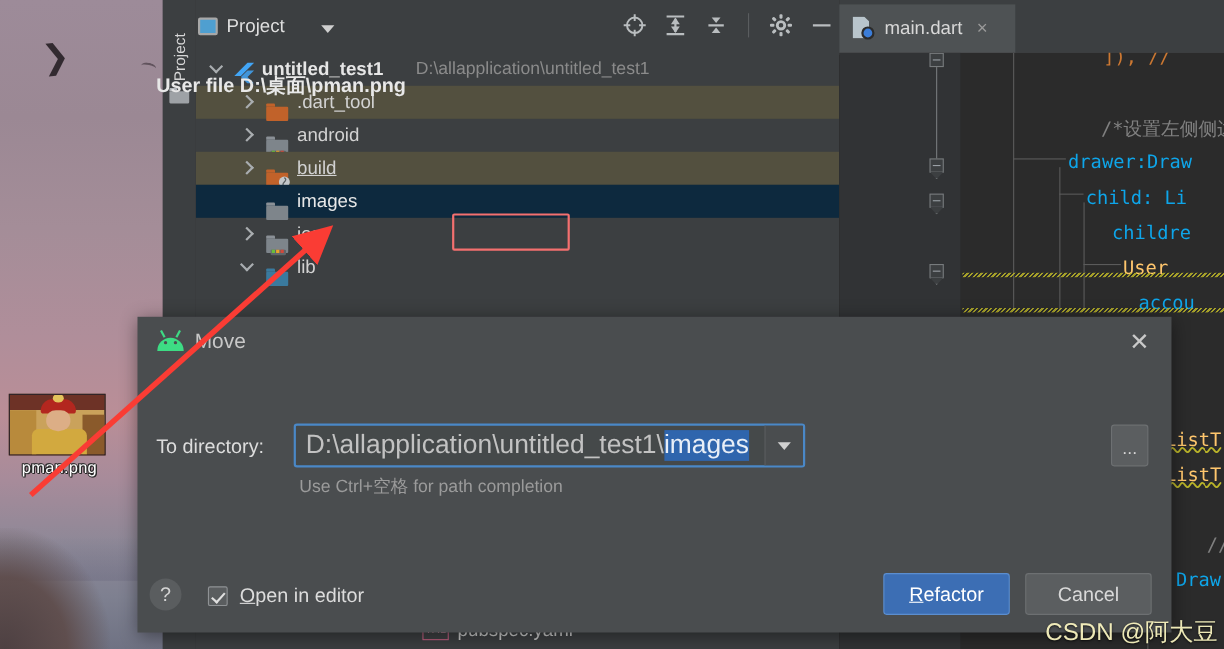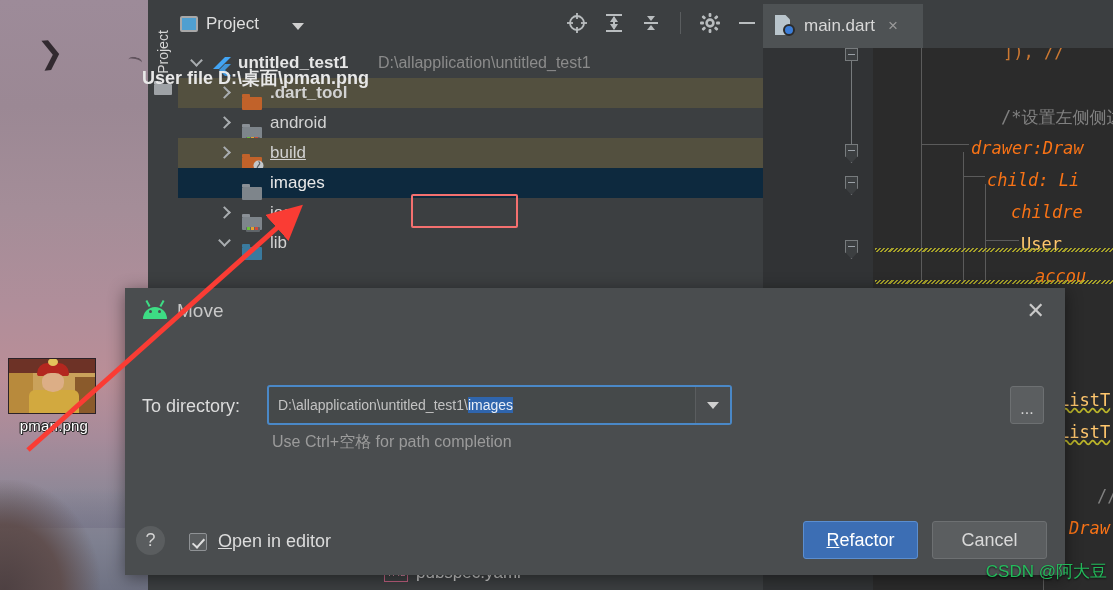--- a/index.html
+++ b/index.html
@@ -124,21 +124,21 @@
     font-family:"DejaVu Sans Mono", monospace;font-size:17px;}
   .topline{position:absolute;left:0;top:48px;width:498px;height:2px;background:#9aa0a6;opacity:.55;}
   .gut{position:absolute;left:0;top:0;width:110px;height:542px;background:#313335;}
   .fold{position:absolute;left:82px;width:13px;height:13px;border:1px solid #777b7d;background:#3c3f41;box-sizing:border-box;}
   .fold:after{content:"";position:absolute;left:2px;top:5px;width:7px;height:1px;background:#9aa0a6;}
   .fold.end:before{content:"";position:absolute;left:-1px;top:11px;width:13px;height:7px;
     background:#3c3f41;border:1px solid #777b7d;border-top:none;box-sizing:border-box;
     clip-path:polygon(0 0,100% 0,50% 100%);}
   .foldline{position:absolute;left:88px;width:1px;background:#777b7d;}
   .ctxt{position:absolute;white-space:pre;}
-  .c-def{color:#f97316;font-style:italic;}
+  .c-def{color:#0ea5e9;}
   .c-cmt{color:#808080;margin-left:48px;}
   .c-kw{color:#cc7832;}
   .c-cls{color:#ffc66d;}
   .c-warnu{text-decoration:underline;text-decoration-color:#bbb529;text-decoration-style:wavy;}
   .indent{position:absolute;width:1px;background:#5b5b5b;}
   .squig{position:absolute;height:4px;
      background:repeating-linear-gradient(135deg,#bbb529 0 1.5px,transparent 1.5px 3px);opacity:.85;}
 
   
   .dlg{
@@ -155,21 +155,21 @@
   .droid .e1{left:6px;} .droid .e2{right:6px;}
   .dlg-titletext{color:#c8c8c8;font-size:19px;}
   .dlg-close{position:absolute;right:20px;top:10px;color:#c9c9c9;font-size:22px;cursor:default;}
   .dlg-sub{position:absolute;left:142px;top:66px;color:#e8e8e8;font-size:18px;font-weight:bold;}
   .dlg-lbl{position:absolute;left:142px;top:396px;color:#dcdcdc;font-size:18px;}
   .field{
     position:absolute;left:267px;top:385px;width:465px;height:40px;
     background:#45494a;border:2px solid #4a88c7;border-radius:3px;box-sizing:border-box;
     display:flex;align-items:center;
   }
-  .fieldtxt{font-size:14px;color:#c2c2c2;padding-left:9px;white-space:pre;}
+  .fieldtxt{font-size:24px;color:#c2c2c2;padding-left:9px;white-space:pre;}
   .fieldsel{background:#2f65ad;color:#e8eef7;}
   .fdrop{
     position:absolute;right:0;top:0;width:34px;height:36px;background:#4a4d4f;
     border-left:1px solid #5a5d5f;display:flex;align-items:center;justify-content:center;
   }
   .fdrop i{width:0;height:0;border-left:6px solid transparent;border-right:6px solid transparent;border-top:7px solid #d0d0d0;}
   .browse{
     position:absolute;left:1010px;top:386px;width:34px;height:38px;background:#5b5e60;
     border:1px solid #6d7072;border-radius:3px;box-sizing:border-box;
     color:#d6d6d6;font-size:16px;display:flex;align-items:flex-end;justify-content:center;padding-bottom:5px;
@@ -185,21 +185,21 @@
     background:#5a5d5f;color:#d4d4d4;font-size:18px;display:flex;align-items:center;justify-content:center;
   }
   .btn{
     position:absolute;height:38px;border-radius:3px;box-sizing:border-box;
     display:flex;align-items:center;justify-content:center;font-size:18px;
   }
   .btn-primary{left:803px;top:521px;width:115px;background:#3c6eb4;border:1px solid #5b8ed0;color:#ffffff;}
   .btn-default{left:932px;top:521px;width:115px;background:#5b5e60;border:1px solid #6d7072;color:#d9d9d9;}
 
   
-  .wm{position:absolute;right:6px;top:560px;color:#22c55e;font-size:17px;opacity:.92;
+  .wm{position:absolute;right:6px;top:560px;color:#fef9c3;font-size:22px;opacity:.92;
       text-shadow:0 1px 2px rgba(0,0,0,.8);}
 
   
   .yml{position:absolute;left:236px;top:563px;display:flex;align-items:center;gap:8px;color:#c8c8c8;font-size:17px;}
   .yml-ico{width:22px;height:15px;background:#3c3f41;border:1px solid #c06080;color:#e08aa8;font-size:9px;
      display:flex;align-items:center;justify-content:center;font-family:"DejaVu Sans", sans-serif;}
 
   
   .arrow-svg{position:absolute;left:0;top:0;width:1113px;height:590px;pointer-events:none;}
 </style>
@@ -309,21 +309,21 @@
         </div>
 
         <div class="row alt">
           <div class="arrow" style="left:40px;"></div>
           <div class="ico" style="left:64px;">
             <div class="folder-ico" style="width:20px;height:16px;">
               <div class="tab" style="width:8px;height:3px;background:#c1622a;"></div>
               <div class="body" style="height:13px;background:#c1622a;"></div>
             </div>
           </div>
-          <div class="rlabel" style="left:92px;font-weight:bold;">.dart_tool</div>
+          <div class="rlabel" style="left:92px;">.dart_tool</div>
         </div>
 
 
         <div class="row">
           <div class="arrow" style="left:40px;"></div>
           <div class="ico" style="left:64px;">
             <div class="folder-ico" style="width:20px;height:16px;">
               <div class="tab" style="width:8px;height:3px;background:#8a9096;"></div>
               <div class="body" style="height:13px;background:#7e858b;"></div>
               <div style="position:absolute;left:4px;bottom:-2px;width:14px;height:5px;background:#5f6569;border-radius:1px;"></div>

